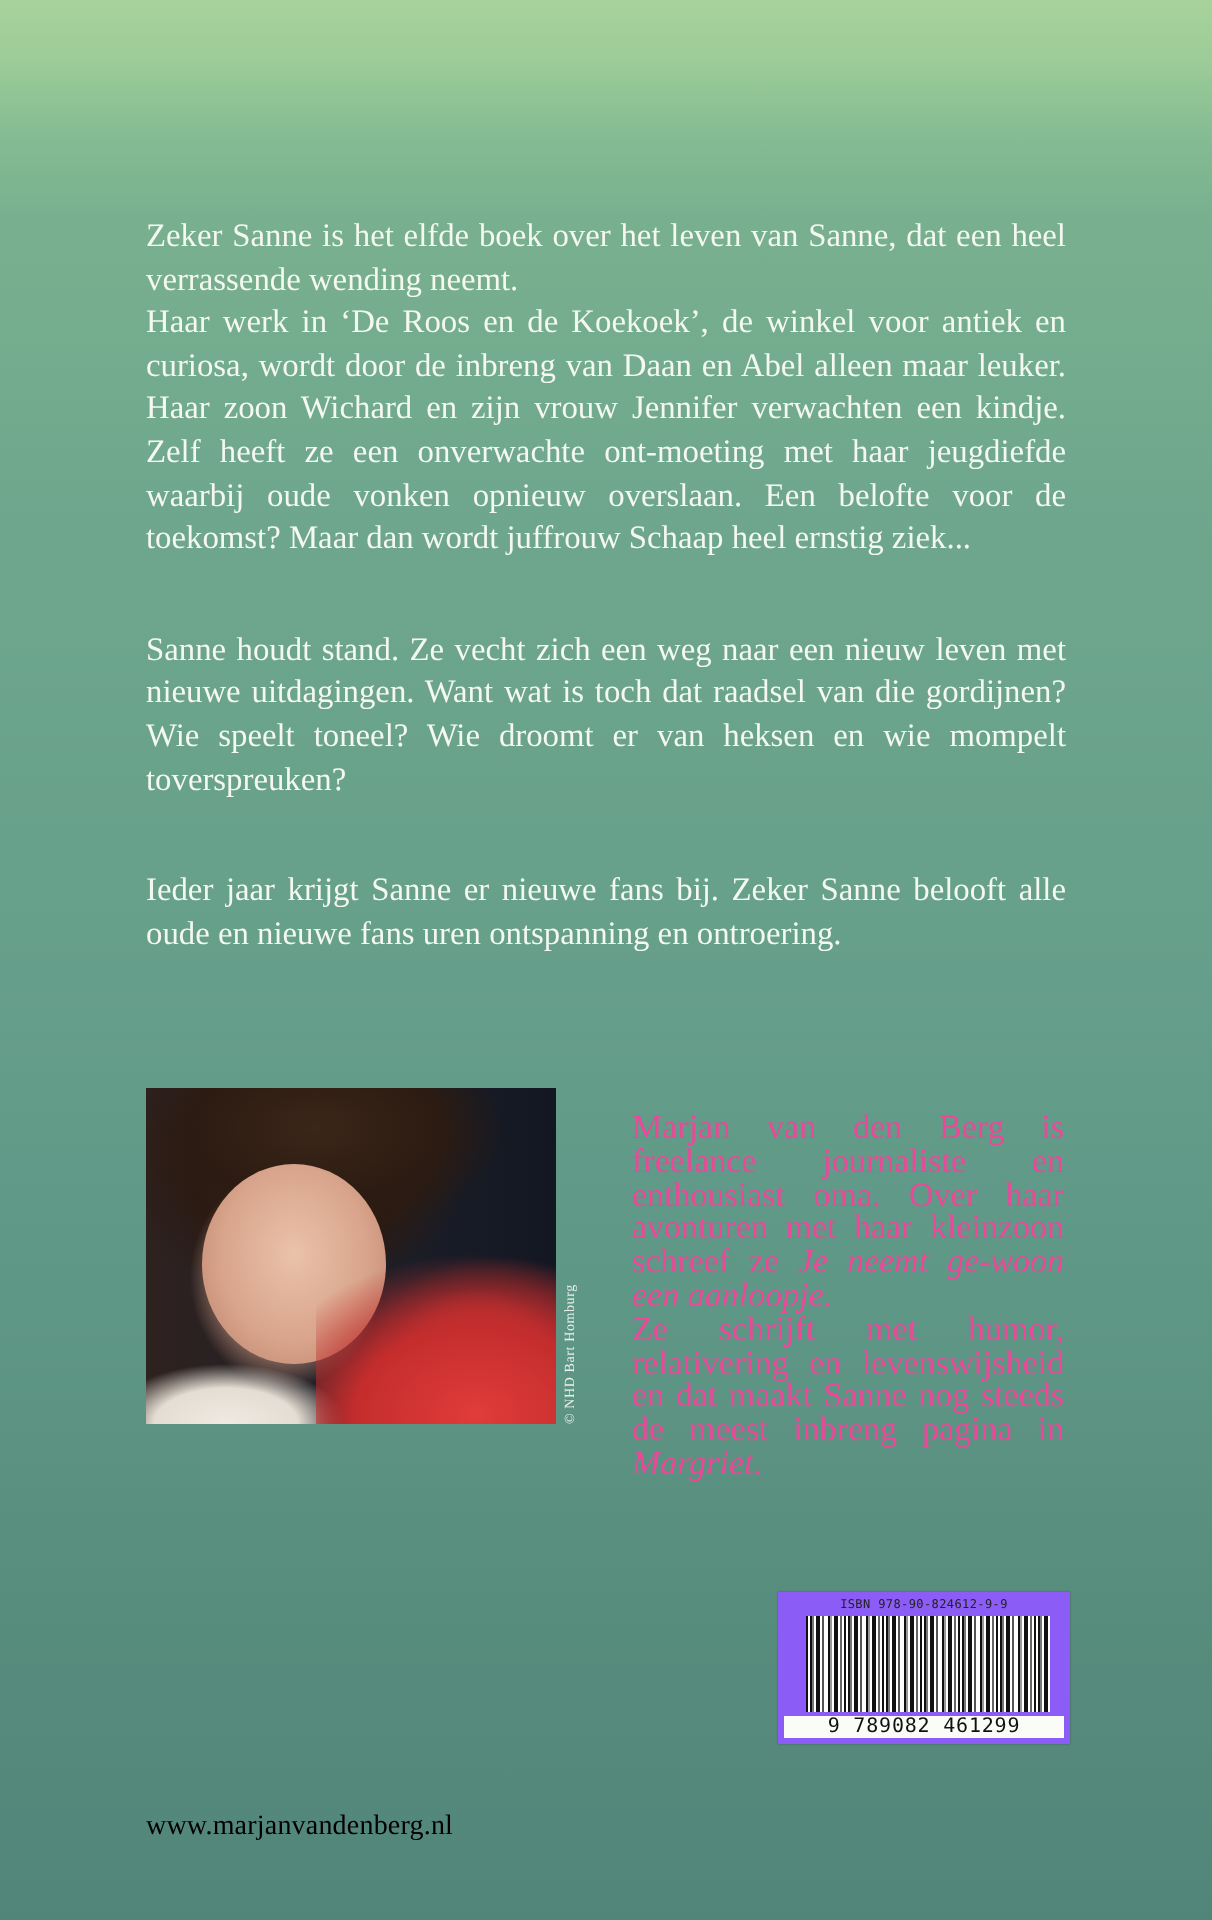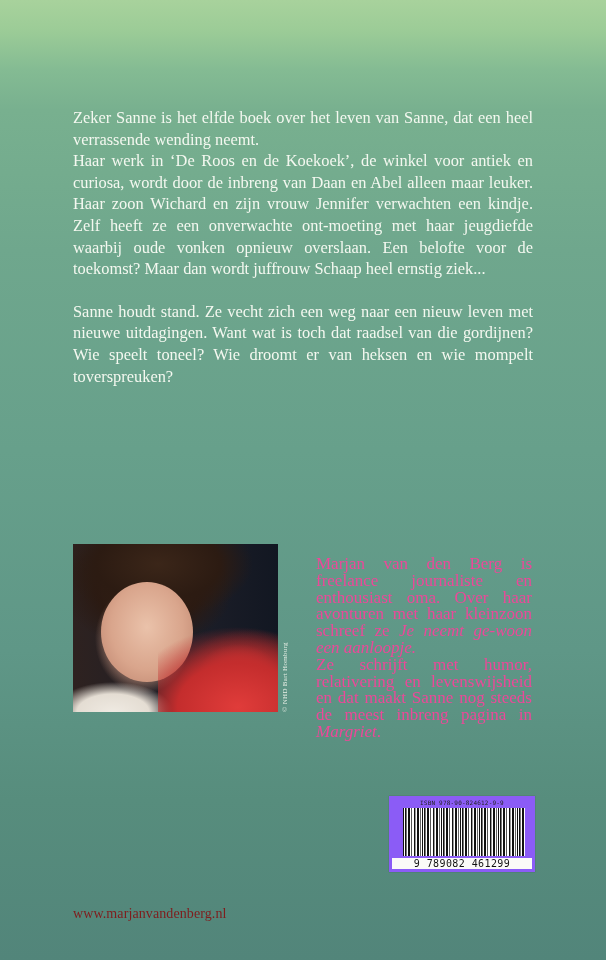--- a/index.html
+++ b/index.html
@@ -10,21 +10,21 @@
       color: #f2f6ee;
       position: relative;
     }
     .cover { position: absolute; inset: 0; border-radius: 28px; }
     .blurb {
       position: absolute; left: 73px; top: 107px; width: 460px;
       font-size: 16.4px; line-height: 21.6px; text-align: justify;
       color: #f4f8f0;
     }
     .blurb p { margin: 0; }
-    .blurb p.gap { margin-top: 21px; }
+    .blurb p.gap { margin-top: 34px; }
     .photo {
       position: absolute; left: 73px; top: 544px; width: 205px; height: 168px;
       background:
         radial-gradient(ellipse 40px 30px at 165px 130px, #d93a3a 0%, rgba(217,58,58,0) 100%),
         radial-gradient(ellipse 70px 55px at 175px 140px, #c8302f 0%, rgba(200,48,47,0.0) 100%),
         radial-gradient(ellipse 48px 55px at 70px 95px, #e2b8a0 0%, #d19d86 50%, rgba(209,157,134,0) 100%),
         radial-gradient(ellipse 85px 60px at 75px 45px, #3a2418 0%, #2b1a12 60%, rgba(43,26,18,0) 100%),
         linear-gradient(90deg, #2e2220 0%, #1c1e28 60%, #121722 100%);
       overflow: hidden;
     }
@@ -71,32 +71,33 @@
         #999 12px 13px, #fff 13px 14px, #111 14px 16px, #fff 16px 17px, #666 17px 18px,
         #fff 18px 19px);
     }
     .isbn-bottom {
       position: absolute; left: 3px; right: 3px; bottom: 3px; text-align: center;
       font-family: "DejaVu Sans Mono", monospace; font-size: 10px; color: #111; letter-spacing: 0.4px;
       background: #fbfbf8;
     }
     .website {
       position: absolute; left: 73px; top: 906px;
-      font-size: 14px; color: #7f1d1d; letter-spacing: 0.1px;
+      font-size: 14px; color: #000000; letter-spacing: 0.1px;
     }
   </style>
 </head>
 <body>
 
 <div class="cover">
 
   <div class="blurb">
     <p>Zeker Sanne is het elfde boek over het leven van Sanne, dat een heel verrassende wending neemt.</p>
     <p>Haar werk in ‘De Roos en de Koekoek’, de winkel voor antiek en curiosa, wordt door de inbreng van Daan en Abel alleen maar leuker. Haar zoon Wichard en zijn vrouw Jennifer verwachten een kindje. Zelf heeft ze een onverwachte ont-moeting met haar jeugdiefde waarbij oude vonken opnieuw overslaan. Een belofte voor de toekomst? Maar dan wordt juffrouw Schaap heel ernstig ziek...</p>
     <p class="gap">Sanne houdt stand. Ze vecht zich een weg naar een nieuw leven met nieuwe uitdagingen. Want wat is toch dat raadsel van die gordijnen? Wie speelt toneel? Wie droomt er van heksen en wie mompelt toverspreuken?</p>
+    <p class="gap">Ieder jaar krijgt Sanne er nieuwe fans bij. Zeker Sanne belooft alle oude en nieuwe fans uren ontspanning en ontroering.</p>
   </div>
 
   <div class="photo" title="Portrait of Marjan van den Berg with curly dark hair and red scarf">
     <div class="hair"></div>
     <div class="face"></div>
     <div class="collar"></div>
     <div class="scarf"></div>
   </div>
   <div class="credit">© NHD Bart Homburg</div>
 

